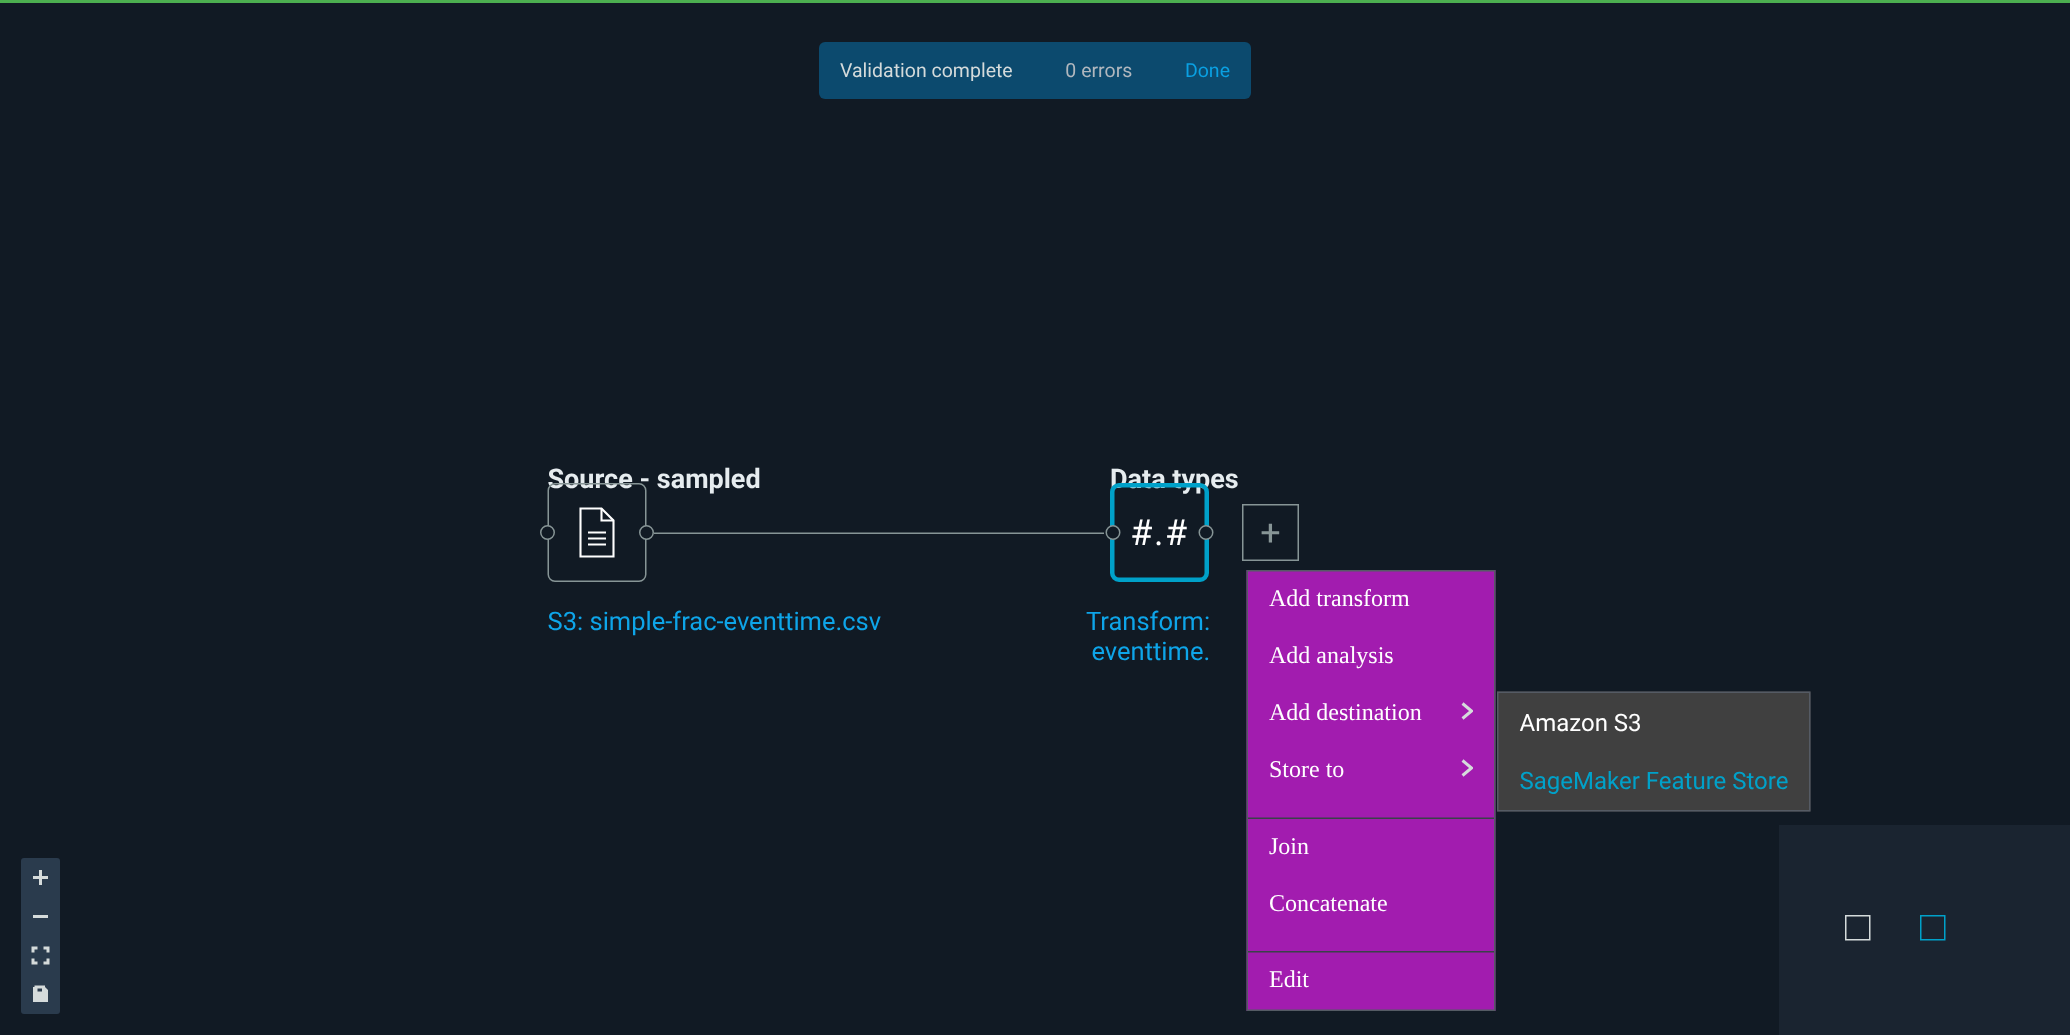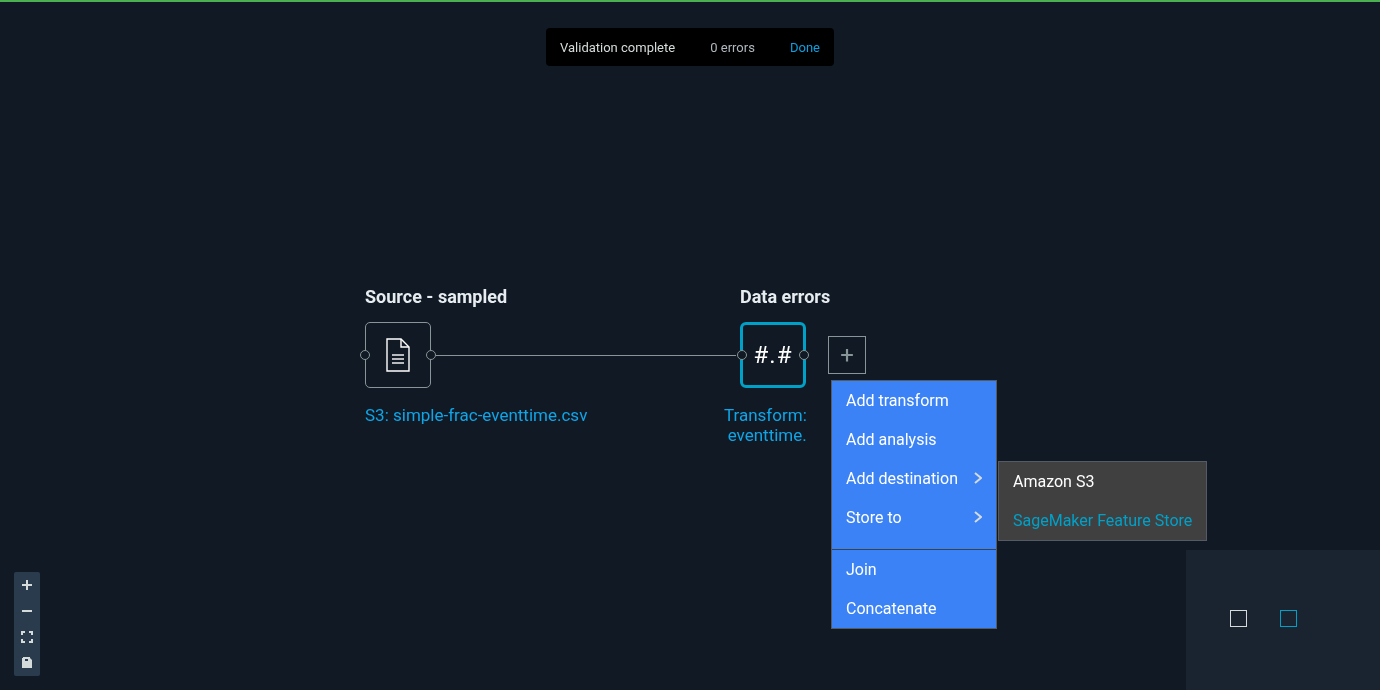--- a/index.html
+++ b/index.html
@@ -12,21 +12,21 @@
   }
 
   .top-line { position:absolute; top:0; left:0; right:0; height:2px; background:#4caf50; }
 
   
   .toast {
     position: absolute;
     top: 28px;
     left: 50%;
     transform: translateX(-50%);
-    background: #000000;
+    background: #0c4a6e;
     border-radius: 4px;
     height: 38px;
     width: 288px;
     display: flex;
     align-items: center;
     padding: 0 14px;
     font-size: 13px;
     color: #d5dbdb;
     justify-content: space-between;
   }
@@ -34,20 +34,21 @@
   .toast .done  { color:#0aa0e2; cursor:pointer; }
 
   
   .canvas { position:absolute; top:0; left:0; right:0; bottom:0; }
 
   
   .node-title {
     font-size:18px;
     font-weight:700;
     color:#e6ecef;
+    margin-top:23px;
   }
 
   .node-sub {
     font-size:17px;
     color:#0ea5e9;
     text-align:right;
   }
 
   
   .node-box {
@@ -81,25 +82,26 @@
     border:1px solid #879596;
     background:transparent;
     display:flex; align-items:center; justify-content:center;
     font-size:24px; color:#879596;
     cursor:pointer;
   }
 
   
   .ctx-menu {
     position:absolute;
-    background:#3b82f6;
+    background:#a21caf;
     border:1px solid #555b64;
     font-size:16px;
     color:#ffffff;
     min-width:166px;
+    font-family:Liberation Serif, serif;
   }
   .ctx-menu .item {
     padding:10px 14px;
     display:flex; align-items:center; justify-content:space-between;
     cursor:pointer;
     white-space:nowrap;
   }
   .ctx-menu .sep { border-top:1px solid #3b4149;margin-top:12px; }
   .ctx-menu .chev { font-size:16px; color:#d5dbdb; }
 
@@ -174,21 +176,21 @@
       <line x1="9" y1="22" x2="21" y2="22"></line>
       <line x1="9" y1="26" x2="21" y2="26"></line>
     </svg>
     <span class="port right"></span>
   </div>
 
   <div style="position:absolute; left:365px; top:405px;" class="node-sub">S3: simple-frac-eventtime.csv</div>
 
   <div class="edge" style="left:436px; top:355px; width:300px;"></div>
 
-  <div style="position:absolute; left:740px; top:286px;" class="node-title">Data errors</div>
+  <div style="position:absolute; left:740px; top:286px;" class="node-title">Data types</div>
 
   <div class="node-box selected" style="position:absolute; left:740px; top:322px;">
     <span class="port left"></span>
     <span class="hash">#.#</span>
     <span class="port right"></span>
   </div>
 
   <div style="position:absolute; left:724px; top:405px;" class="node-sub">
     <span>Transform:</span><br>
     <span>eventtime.</span>
@@ -220,20 +222,23 @@
             <path d="M1 1 L7 6 L1 11" stroke="#d5dbdb" stroke-width="2" fill="none"></path>
           </svg>
       </span>
     </div>
     <div class="item sep">
       <span>Join</span>
     </div>
     <div class="item">
       <span>Concatenate</span>
     </div>
+    <div class="item sep">
+      <span>Edit</span>
+    </div>
   </div>
 
   <div class="submenu" style="left:998px; top:461px;">
     <div class="item" style="color:#ffffff;">
       <span>Amazon S3</span>
     </div>
     <div class="item active">
       <span>SageMaker Feature Store</span>
     </div>
   </div>

